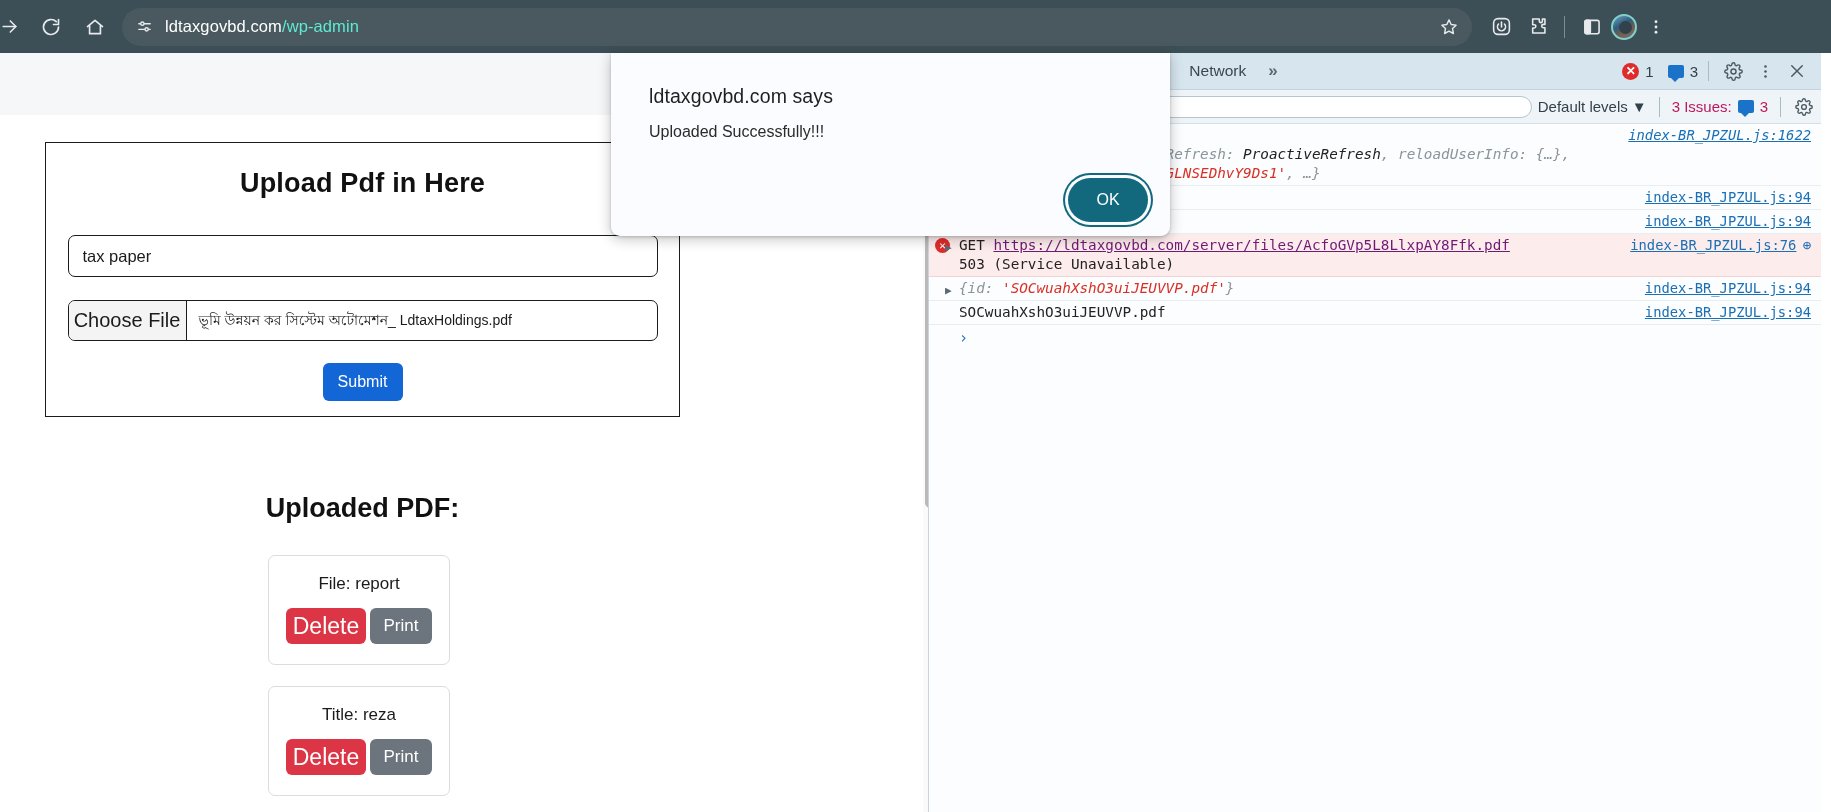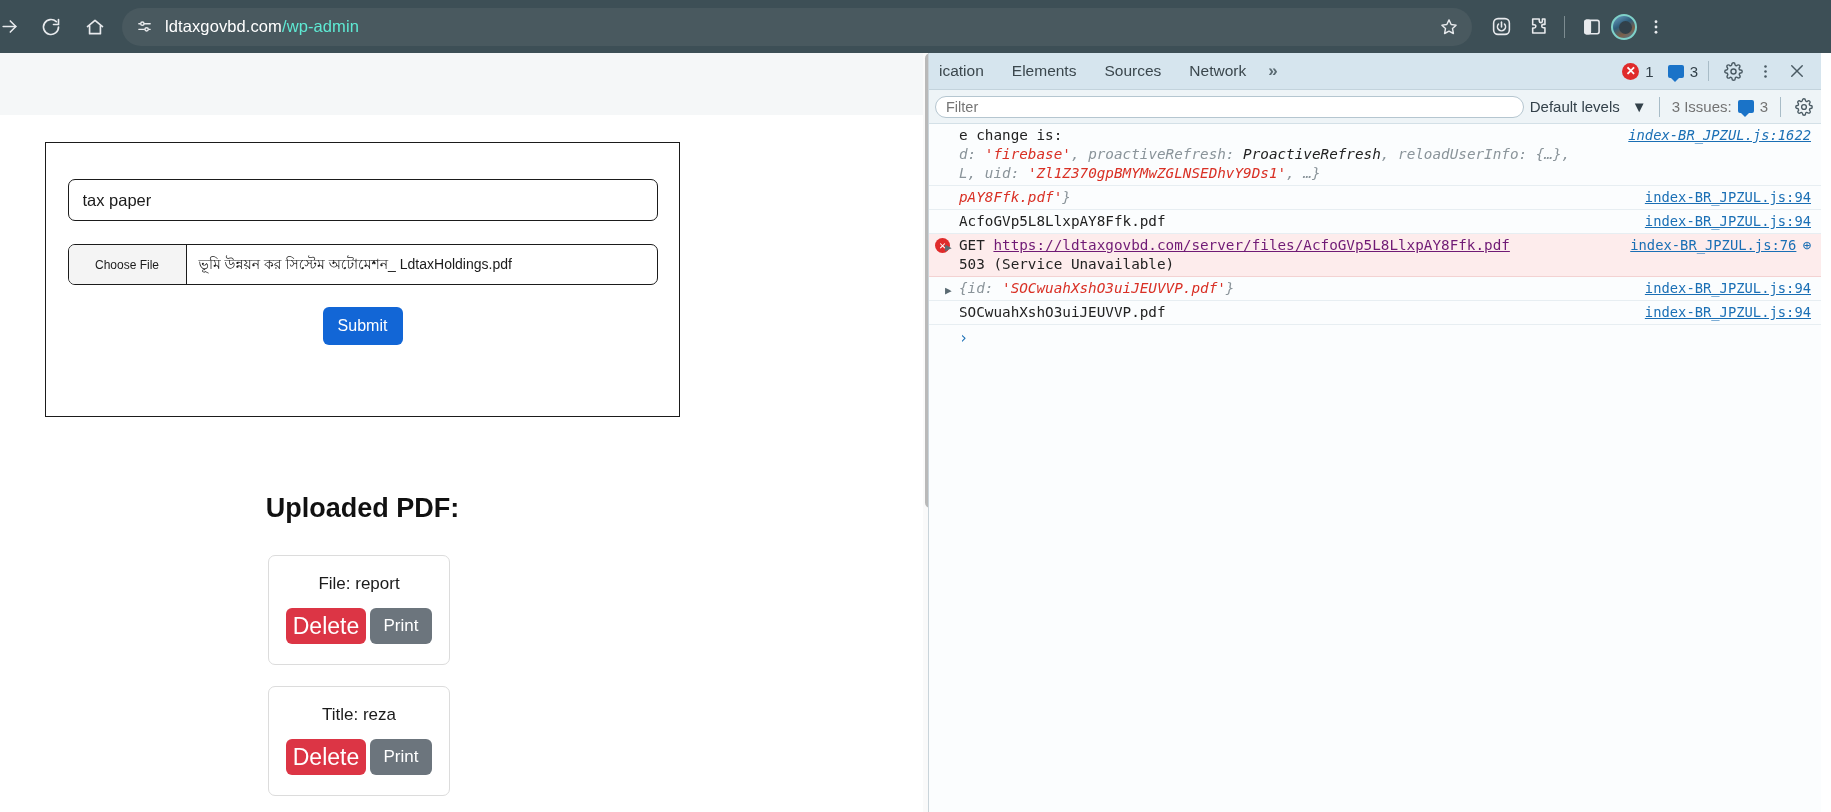--- a/index.html
+++ b/index.html
@@ -79,21 +79,21 @@
     font-size:16.5px; color:#1b1b1b; padding:0 14px;
     font-family:"Liberation Sans", sans-serif; background:#fff;
     outline:none;
   }
   .file-row{
     display:flex; margin:23px auto 0; width:590px; height:41px;
     border:1px solid #1b1b1b; border-radius:7px; overflow:hidden; background:#fff;
   }
   .file-btn{
     width:118px; display:flex;align-items:center;justify-content:center;
-    font-size:12px; color:#1b1b1b; background:#f4f4f4;
+    font-size:20px; color:#1b1b1b; background:#f4f4f4;
     border-right:1px solid #1b1b1b; flex:0 0 auto;
   }
   .file-name{
     display:flex;align-items:center; padding-left:12px;
     font-size:14px; color:#1b1b1b; white-space:nowrap; overflow:hidden;
   }
   .submit-btn{
     display:block; margin:22px auto 0; width:80px; height:38px;
     background:#1266d6; color:#fff; border:none; border-radius:6px;
     font-size:16px; font-family:"Liberation Sans", sans-serif; cursor:pointer;
@@ -159,23 +159,23 @@
 
   .dt-filterbar{
     height:34px; background:#eef4f7; display:flex; align-items:center;
     padding:0 6px; gap:6px; flex:0 0 auto; border-bottom:1px solid #d3e0e7;
   }
   .filter-input{
     flex:1 1 auto; height:22px; border:1px solid #b5c6d0; border-radius:11px;
     background:#fff; font-size:14.5px; padding:0 10px; color:#333;
     font-family:"Liberation Sans",sans-serif; outline:none; min-width:40px;
   }
-  .levels{ font-size:15px;color:#33414a;display:flex;align-items:center;gap:12px;
+  .levels{ font-size:15px;color:#33414a;display:flex;align-items:center;gap:4px;
     white-space:nowrap; cursor:pointer;}
-  .issues{ font-size:15px;color:#737373;display:flex;align-items:center;gap:6px;
+  .issues{ font-size:15px;color:#be185d;display:flex;align-items:center;gap:6px;
     white-space:nowrap; cursor:pointer;}
 
   .console-area{
     flex:1 1 auto; background:#fbfdfe; overflow:hidden; position:relative;
     font-family:"DejaVu Sans Mono","Liberation Mono",monospace;
     font-size:14.3px; line-height:19px; color:#222;
   }
   .c-row{
     position:relative; padding:2px 10px 2px 30px;
     border-bottom:1px solid #e7eef2;
@@ -298,20 +298,21 @@
       </div>
     </div>
   </div>
 
   <div class="page">
     <div class="page-dim-band"></div>
 
     <div class="page-scroll">
 
       <div class="upload-card">
+        <div class="upload-title">Upload Pdf in Here</div>
         <input class="text-input" type="text" value="tax paper" style="">
         <div class="file-row">
           <div class="file-btn">Choose File</div>
           <div class="file-name">ভূমি উন্নয়ন কর সিস্টেম অটোমেশন_ LdtaxHoldings.pdf</div>
         </div>
         <button class="submit-btn">Submit</button>
       </div>
 
       <div class="uploaded-heading">Uploaded PDF:</div>
 
@@ -439,14 +440,19 @@
           <div style="display: flex; align-items: center; flex: 0 0 auto;">
             <a class="c-src">index-BR_JPZUL.js:94</a>
           </div>
         </div>
         <div class="c-row prompt">
           <span class="prompt-caret">›</span>
         </div>
       </div>
   </div>
 
+  <div class="alert-dialog">
+    <div class="alert-title">ldtaxgovbd.com says</div>
+    <div class="alert-msg">Uploaded Successfully!!!</div>
+    <button class="alert-ok">OK</button>
+  </div>
 
 </div>
 
 </body></html>

